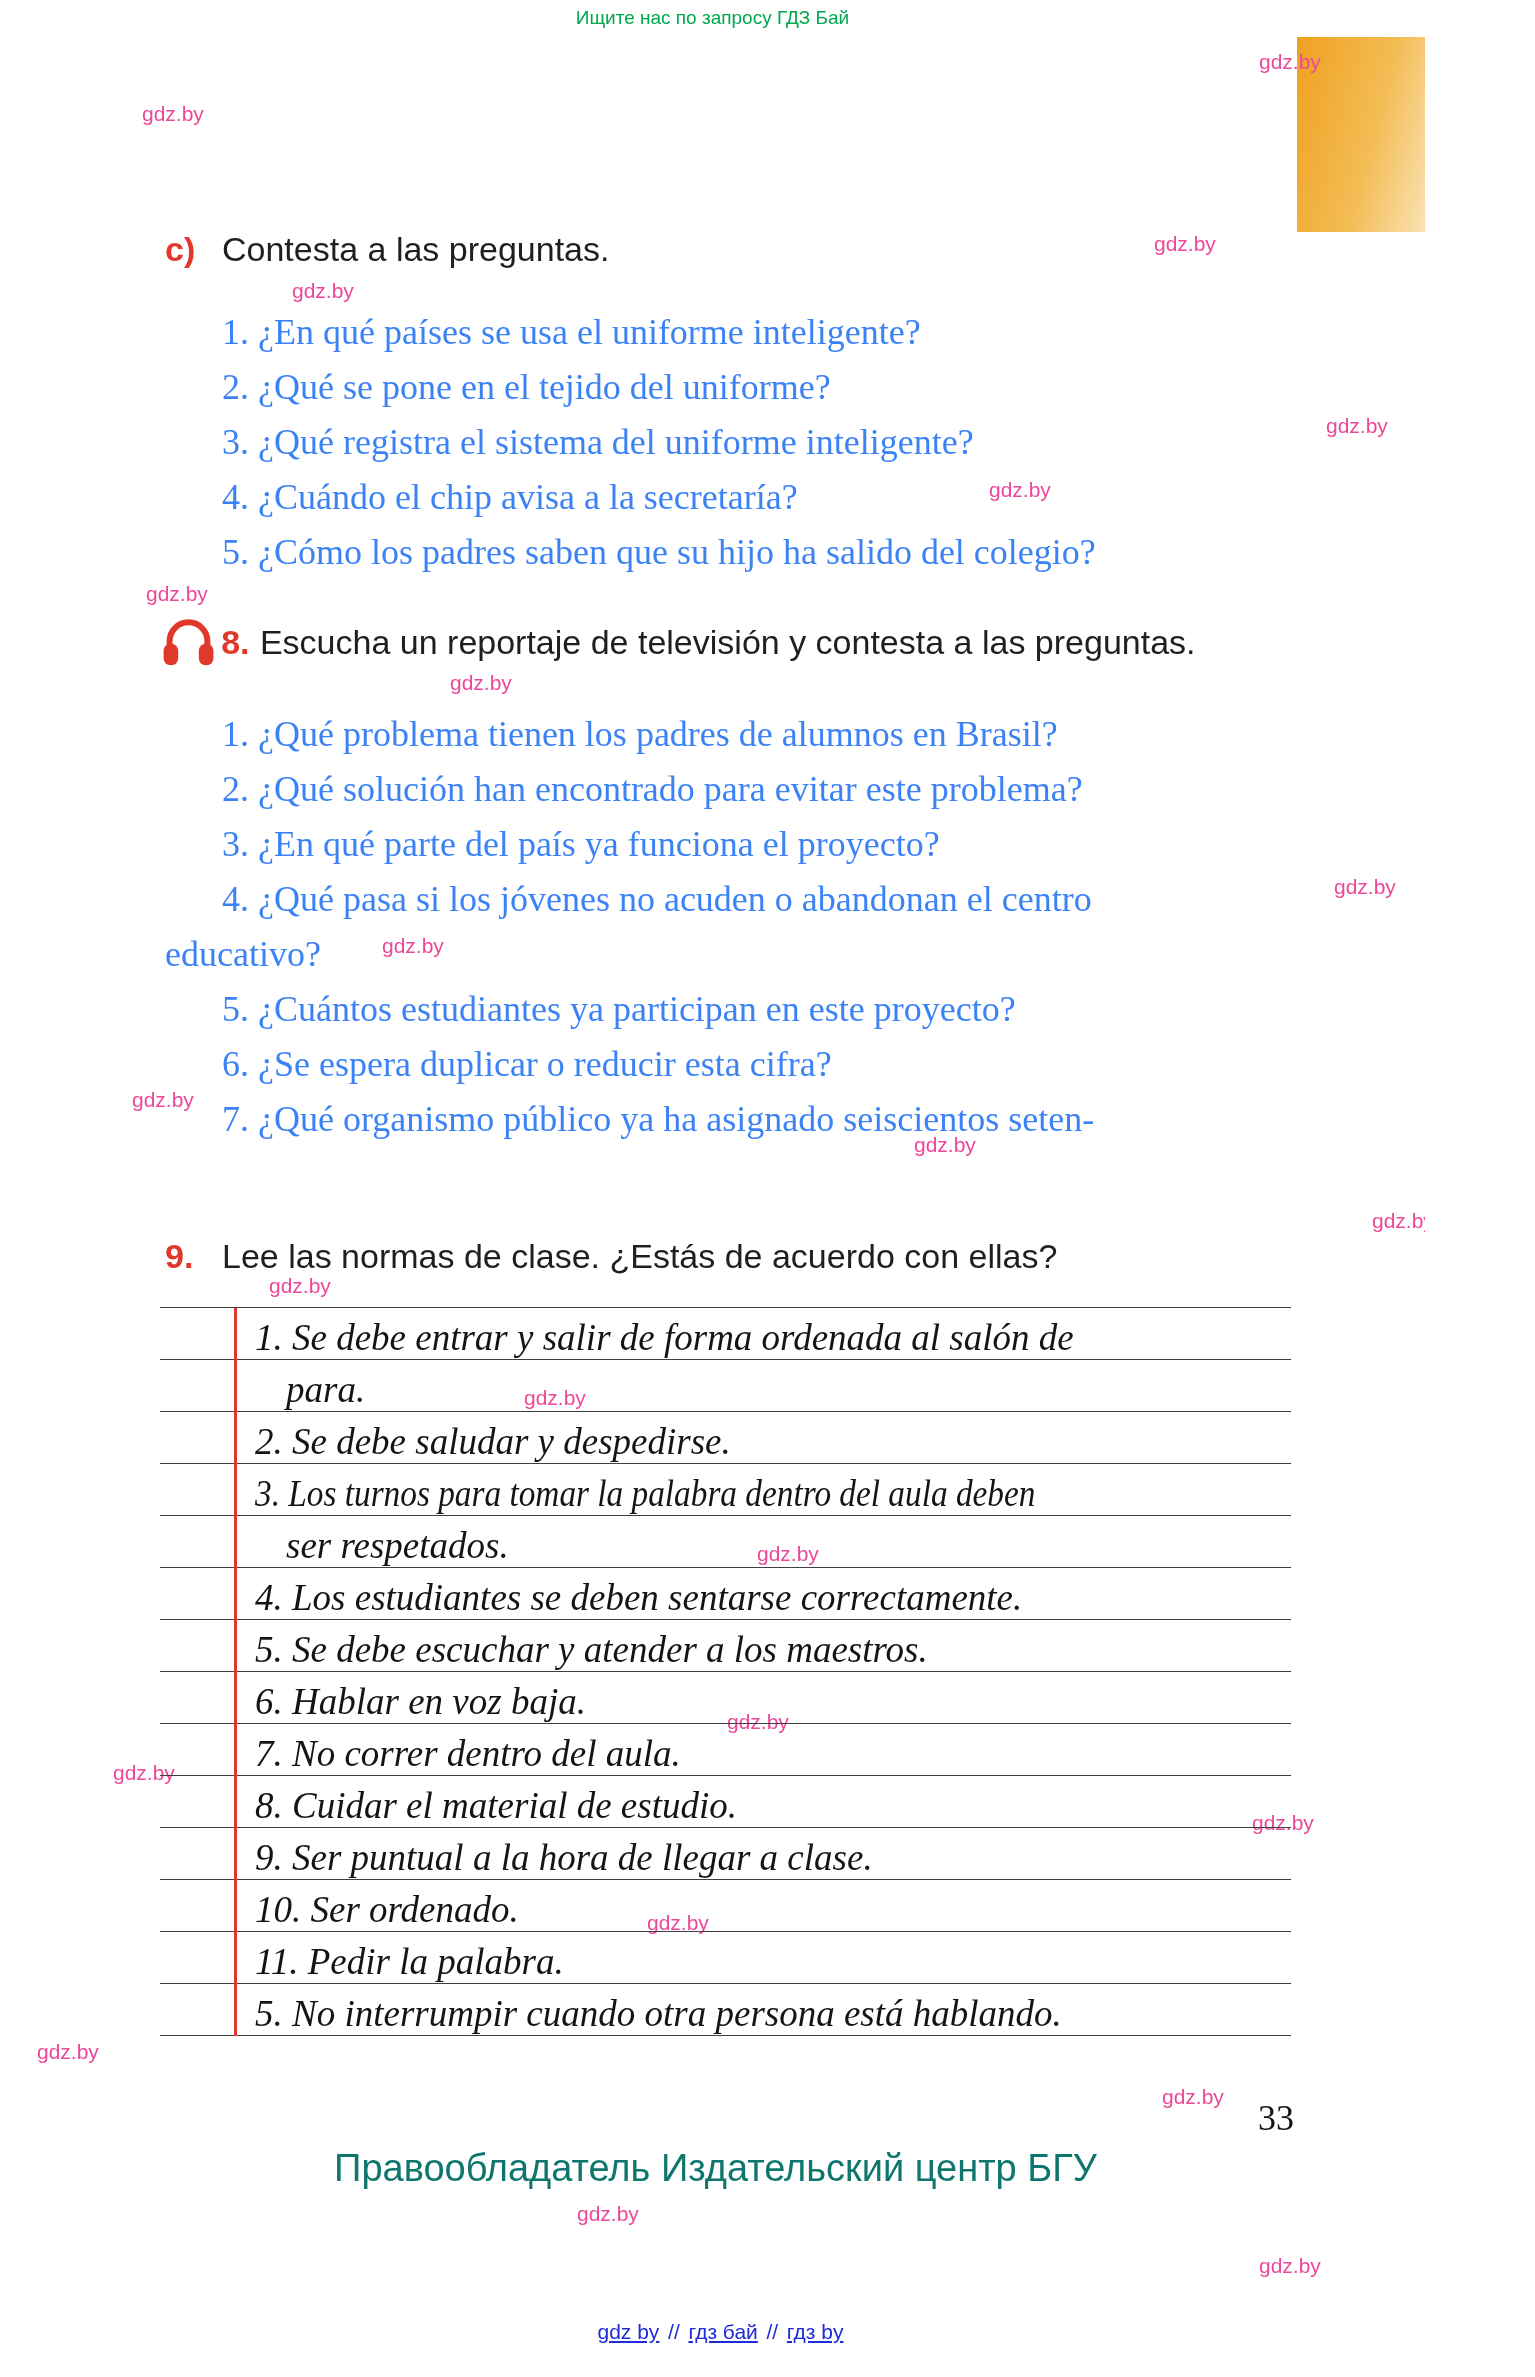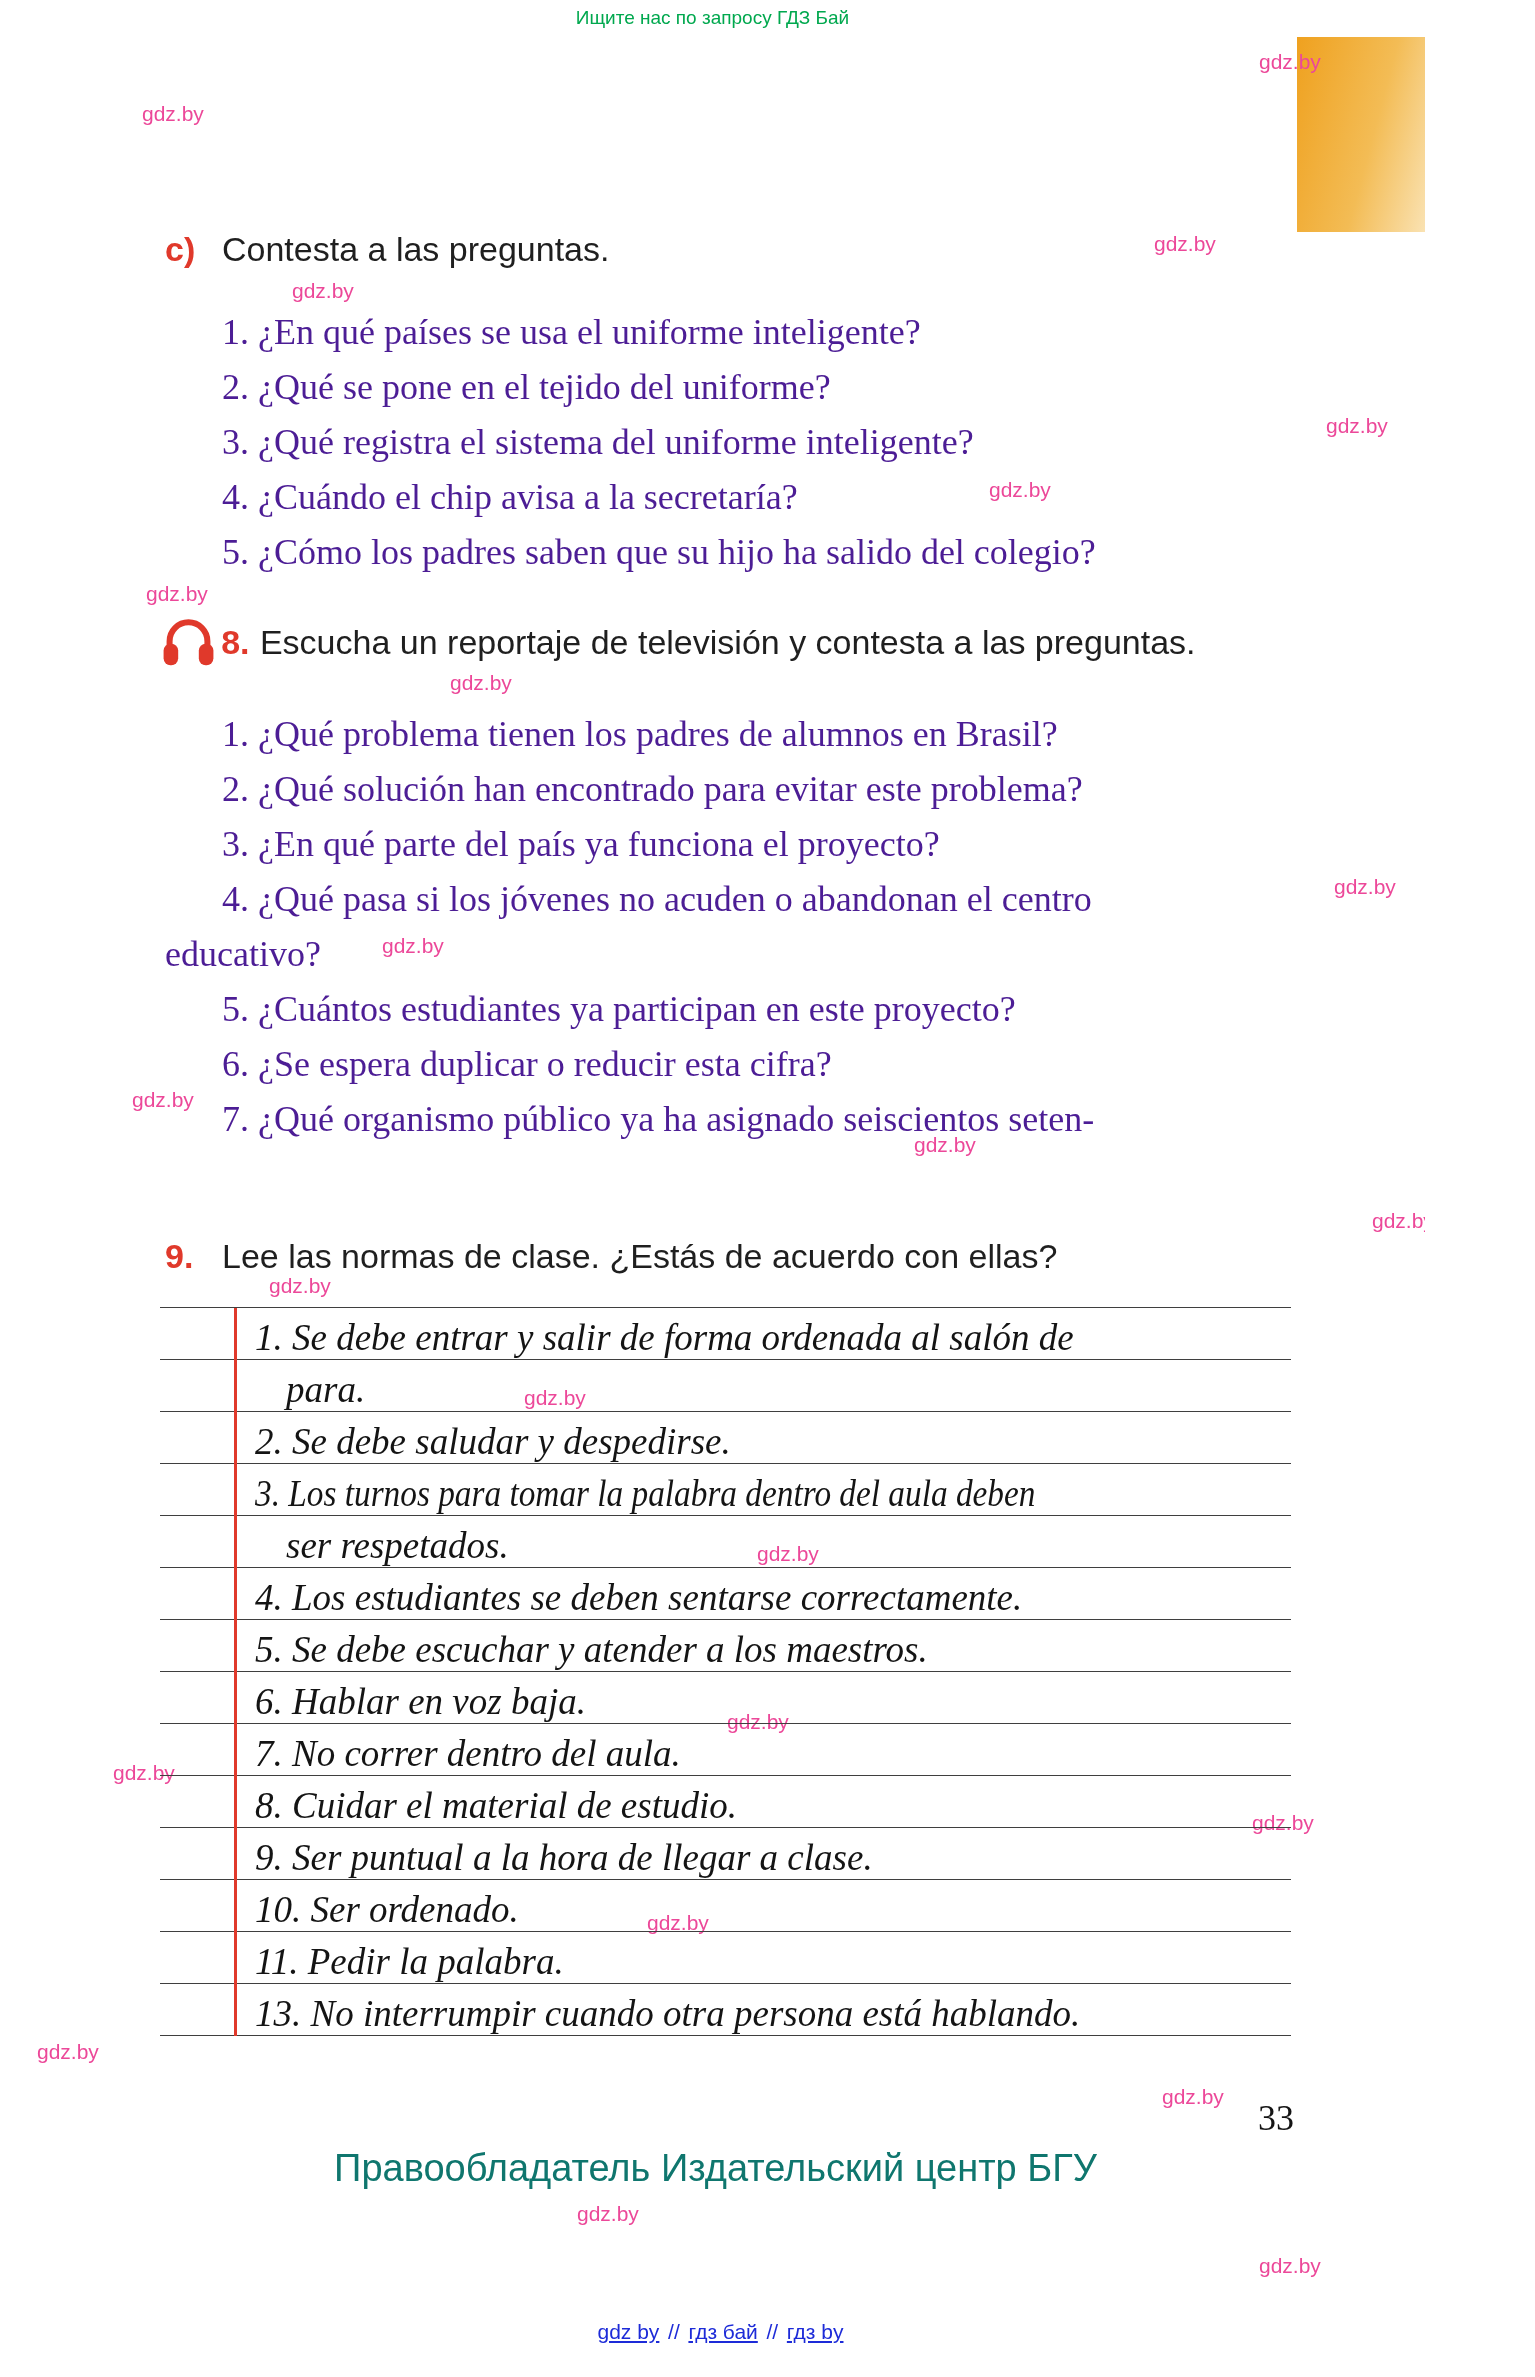--- a/index.html
+++ b/index.html
@@ -19,21 +19,21 @@
   .wm{position:absolute;font:21px "Liberation Sans",sans-serif;color:#ec4899;white-space:nowrap;}
 
   
   .sec{position:absolute;}
   .sec-head{display:flex;align-items:center;font-family:"Liberation Sans",sans-serif;
             font-size:34px;color:#1f1f1f;white-space:nowrap;}
   .sec-label{color:#e0392b;font-weight:bold;}
   .w66{min-width:57px;display:inline-block;}
   .icon{display:inline-flex;margin-right:5.2px;}
   .q-list{margin-left:57px;}
-  .q-line{font:36px/55px "Liberation Serif",serif;white-space:nowrap;color:#4c1d95;}
+  .q-line{font:36px/55px "Liberation Serif",serif;white-space:nowrap;color:#3b82f6;}
   .hang{margin-left:-57px;}
   #sec-c{left:165px;top:230px;width:1300px;}
   #sec-c .q-list{margin-top:36px;}
   #sec-8{left:161px;top:617px;width:1317px;}
   #sec-8 .q-list{margin-left:61px;margin-top:40px;}
   #sec-9-head{left:165px;top:1237px;width:1300px;}
 
   
   .notebook{position:absolute;left:160px;top:1307px;width:1131px;border-top:1.7px solid #3f3f3f;}
   .nb-red-line{position:absolute;left:74px;top:0;bottom:0;width:2.6px;background:#e0392b;}
@@ -164,21 +164,21 @@
     <div class="nb-row">
         <span>9. Ser puntual a la hora de llegar a clase.</span>
       </div>
     <div class="nb-row">
         <span>10. Ser ordenado.</span>
       </div>
     <div class="nb-row">
         <span>11. Pedir la palabra.</span>
       </div>
     <div class="nb-row">
-        <span>13. No interrumpir cuando otra persona está hablando.</span>
+        <span>5. No interrumpir cuando otra persona está hablando.</span>
       </div>
   </div>
 
   <div class="page-number">33</div>
   <div class="publisher">Правообладатель Издательский центр БГУ</div>
 
   <div class="footer-links">
     <a>gdz by</a><span class="sep">//</span><a>гдз бай</a><span class="sep">//</span><a>гдз by</a>
   </div>
 

